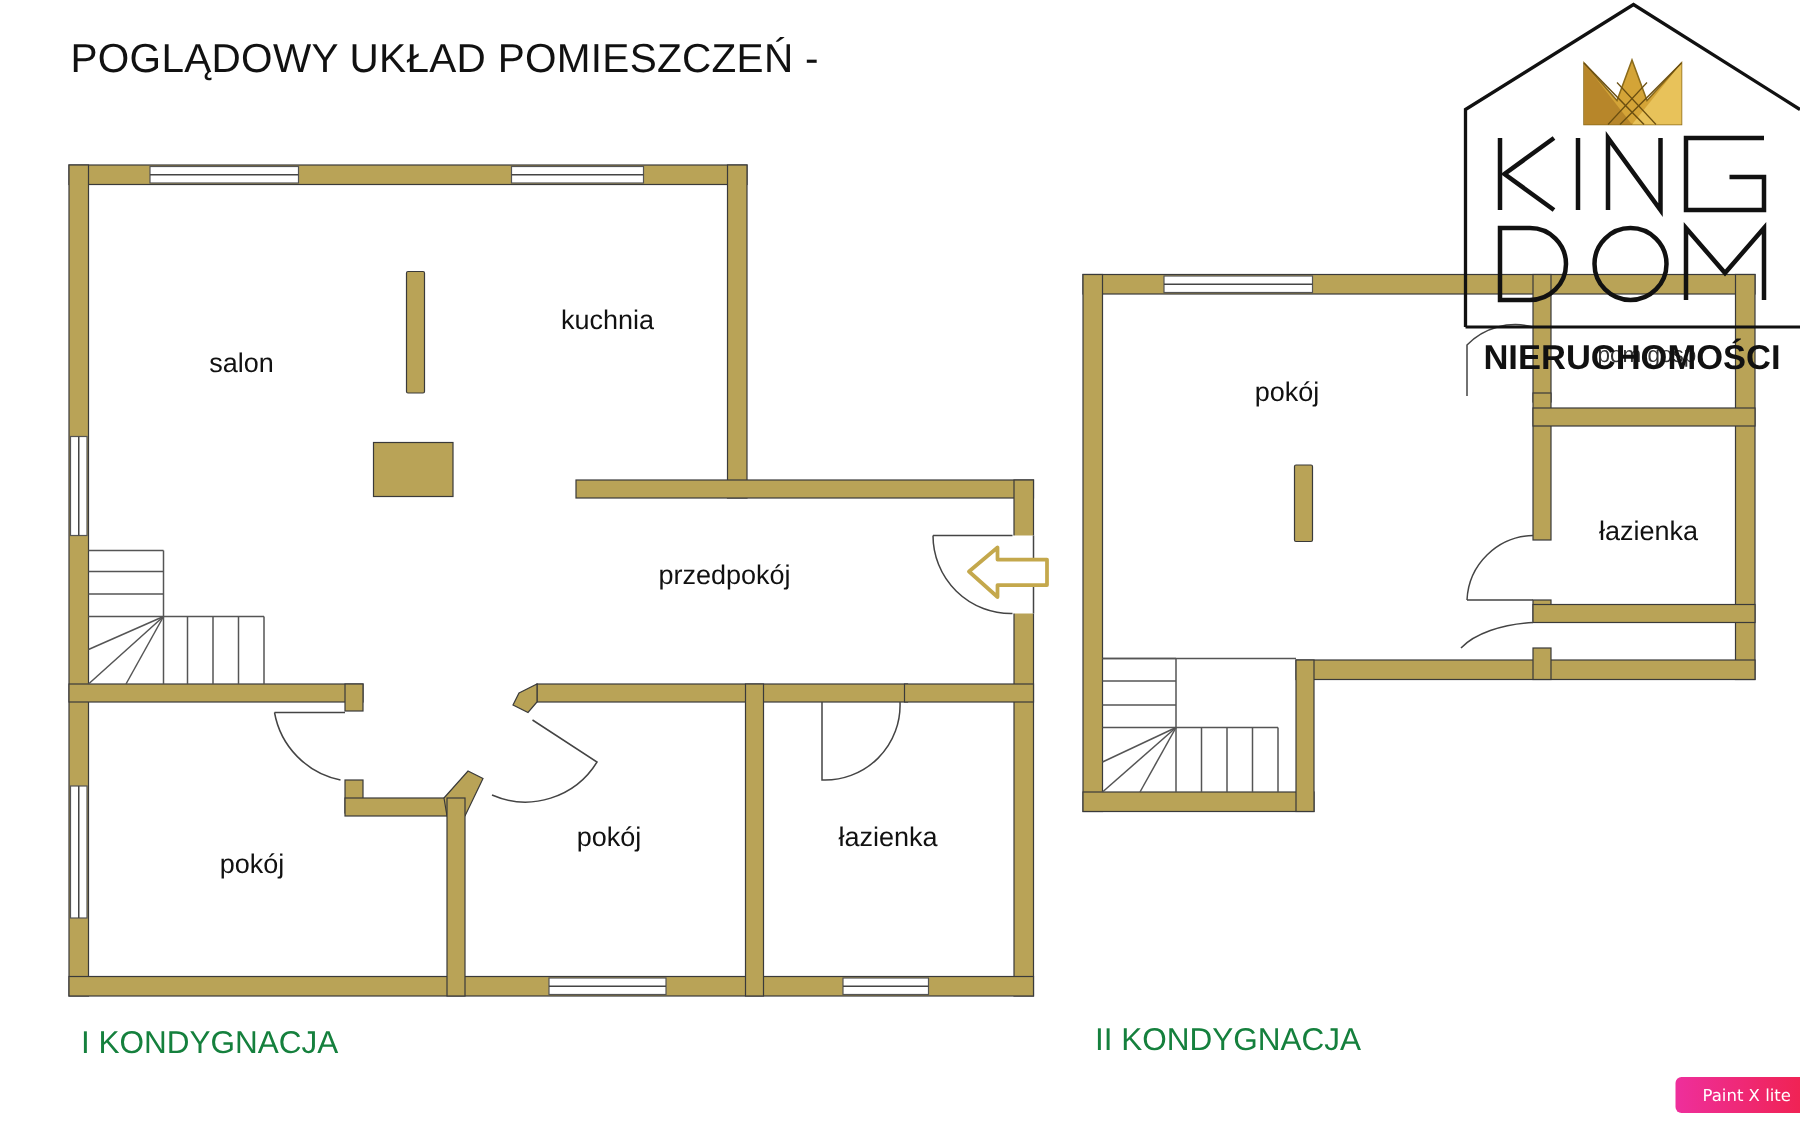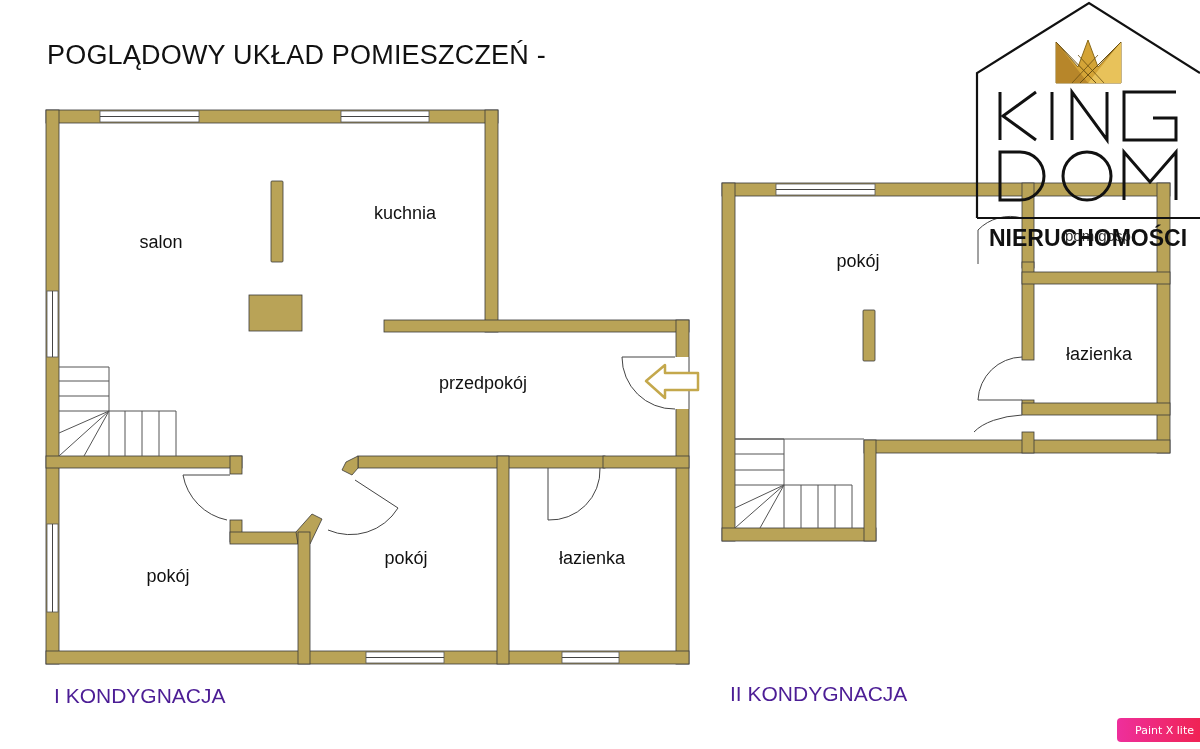--- a/index.html
+++ b/index.html
@@ -1,21 +1,21 @@
 <!DOCTYPE html>
 <html><head>
 <meta charset="utf-8">
 <style>
   html, body { margin: 0; padding: 0; background: #ffffff; }
   body { width: 1200px; height: 749px; position: relative; overflow: hidden; font-family: "Liberation Sans", sans-serif; color: #111; }
-  .title { position: absolute; left: 47px; top: 24px; font-size: 27px; line-height: 31px; letter-spacing: 0.2px; color: #111; font-family: "Liberation Sans", sans-serif; margin-top: 16px; }
+  .title { position: absolute; left: 47px; top: 24px; font-size: 27px; line-height: 31px; letter-spacing: 0.2px; color: #111; font-family: "Liberation Sans", sans-serif; }
   .title div { white-space: nowrap; }
   svg.plan { position: absolute; left: 0; top: 0; }
   .room-label { font-family: "Liberation Sans", sans-serif; font-size: 18px; fill: #111; }
-  .level-label { position: absolute; font-size: 21px; color: #4c1d95; font-family: "Liberation Sans", sans-serif; white-space: nowrap; }
+  .level-label { position: absolute; font-size: 21px; color: #15803d; font-family: "Liberation Sans", sans-serif; white-space: nowrap; }
   .logo-text { font-family: "Liberation Sans", sans-serif; }
   .badge { position: absolute; left: 1117px; top: 718px; width: 95px; height: 24px; border-radius: 4px; background: linear-gradient(90deg, #ee2f9c, #f0214a); color: #fff; font-size: 11px; font-weight: normal; display: flex; align-items: center; justify-content: center; font-family: "DejaVu Sans", sans-serif; }
 </style>
 </head>
 <body>
 
 <div class="title">
   <div>POGLĄDOWY UKŁAD POMIESZCZEŃ -</div>
 </div>
 

